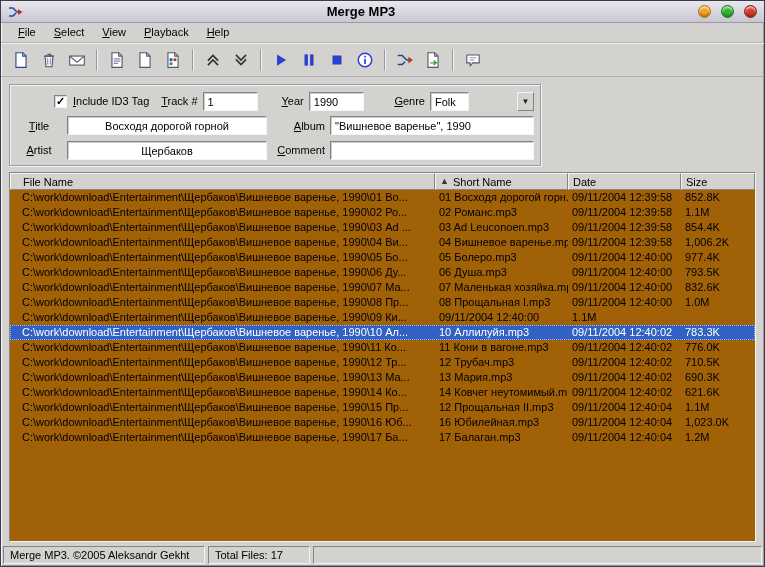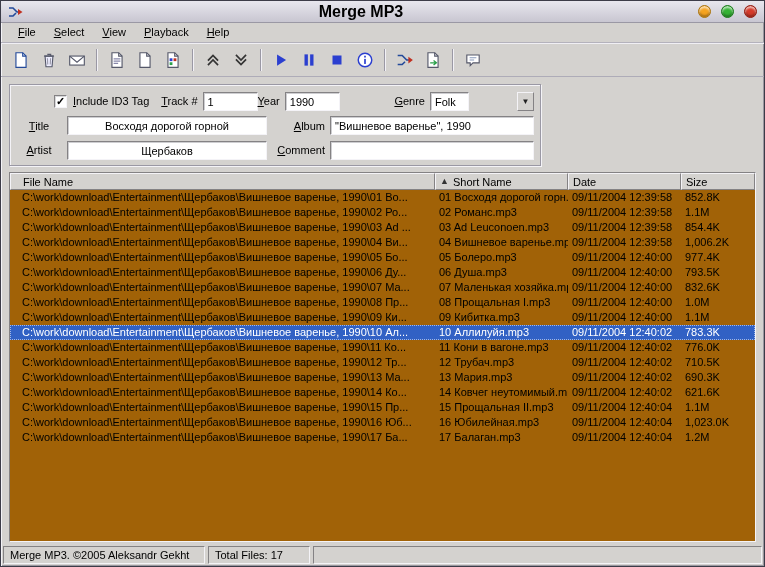--- a/index.html
+++ b/index.html
@@ -18,21 +18,21 @@
 
   
   .titlebar {
     flex:none; height:22px;
     display:flex; align-items:center; gap:4px;
     padding:0 7px;
     background:linear-gradient(180deg,#e8e7ee,#c8c6d1);
     border-bottom:1px solid #9a98a4;
   }
   .titlebar .app-icon { width:16px; height:16px; flex:none; }
-  .title-text { flex:1; text-align:center; font-weight:bold; font-size:16px; }
+  .title-text { flex:1; text-align:center; font-weight:bold; font-size:13px; }
   .tb-controls { display:flex; gap:10px; align-items:center; }
   .round-btn {
     width:13px; height:13px; border-radius:50%;
     box-shadow: inset 0 2px 2px rgba(255,255,255,.65), inset 0 -2px 2px rgba(0,0,0,.3);
   }
   .btn-min  { background:var(--btn-min,#f5a31f);  border:1px solid #a87412; }
   .btn-max  { background:var(--btn-max,#35b335);  border:1px solid #1d7a1d; }
   .btn-close{ background:var(--btn-close,#d43a2a);border:1px solid #8f1d12; }
 
   
@@ -96,21 +96,21 @@
   .combo-btn {
     width:17px; height:19px; flex:none;
     background:var(--winbg,#d4d2cf);
     border:1px solid; border-color:#f4f3f7 #848284 #848284 #f4f3f7;
     display:flex; align-items:center; justify-content:center;
     font-size:8px; color:#222;
   }
   .cb-indent { margin-left:38px; }
   .gap6 { margin-left:6px; }
   .lab-track { margin-left:12px; }
-  .lab-year  { }
+  .lab-year  { margin-left:24px; }
   .lab-genre { margin-left:auto; margin-right:5px; }
   .inp-small { width:55px; margin-left:5px; }
   .lab-l { width:46px; text-align:center; margin-right:5px; flex:none; }
   .inp-l { width:200px; flex:none;text-align:center; }
   .lab-r { margin-left:auto; margin-right:5px; }
   .inp-r { width:204px; flex:none; }
 
   
   .list-wrap {
     flex:1; margin:2px 8px;
@@ -373,21 +373,20 @@
       <div>832.6K</div>
     </div>
         <div class="lrow">
       <div class="cell-file">C:\work\download\Entertainment\Щербаков\Вишневое варенье, 1990\08 Пр...</div>
       <div>08 Прощальная I.mp3</div>
       <div>09/11/2004 12:40:00</div>
       <div>1.0M</div>
     </div>
         <div class="lrow">
       <div class="cell-file">C:\work\download\Entertainment\Щербаков\Вишневое варенье, 1990\09 Ки...</div>
-      <div>09 Кибитка.mp3</div>
       <div>09/11/2004 12:40:00</div>
       <div>1.1M</div>
     </div>
         <div class="lrow selected">
       <div class="cell-file">C:\work\download\Entertainment\Щербаков\Вишневое варенье, 1990\10 Ал...</div>
       <div>10 Аллилуйя.mp3</div>
       <div>09/11/2004 12:40:02</div>
       <div>783.3K</div>
     </div>
         <div class="lrow">
@@ -409,21 +408,21 @@
       <div>690.3K</div>
     </div>
         <div class="lrow">
       <div class="cell-file">C:\work\download\Entertainment\Щербаков\Вишневое варенье, 1990\14 Ко...</div>
       <div>14 Ковчег неутомимый.mp3</div>
       <div>09/11/2004 12:40:02</div>
       <div>621.6K</div>
     </div>
         <div class="lrow">
       <div class="cell-file">C:\work\download\Entertainment\Щербаков\Вишневое варенье, 1990\15 Пр...</div>
-      <div>15 Прощальная II.mp3</div>
+      <div>12 Прощальная II.mp3</div>
       <div>09/11/2004 12:40:04</div>
       <div>1.1M</div>
     </div>
         <div class="lrow">
       <div class="cell-file">C:\work\download\Entertainment\Щербаков\Вишневое варенье, 1990\16 Юб...</div>
       <div>16 Юбилейная.mp3</div>
       <div>09/11/2004 12:40:04</div>
       <div>1,023.0K</div>
     </div>
         <div class="lrow">

